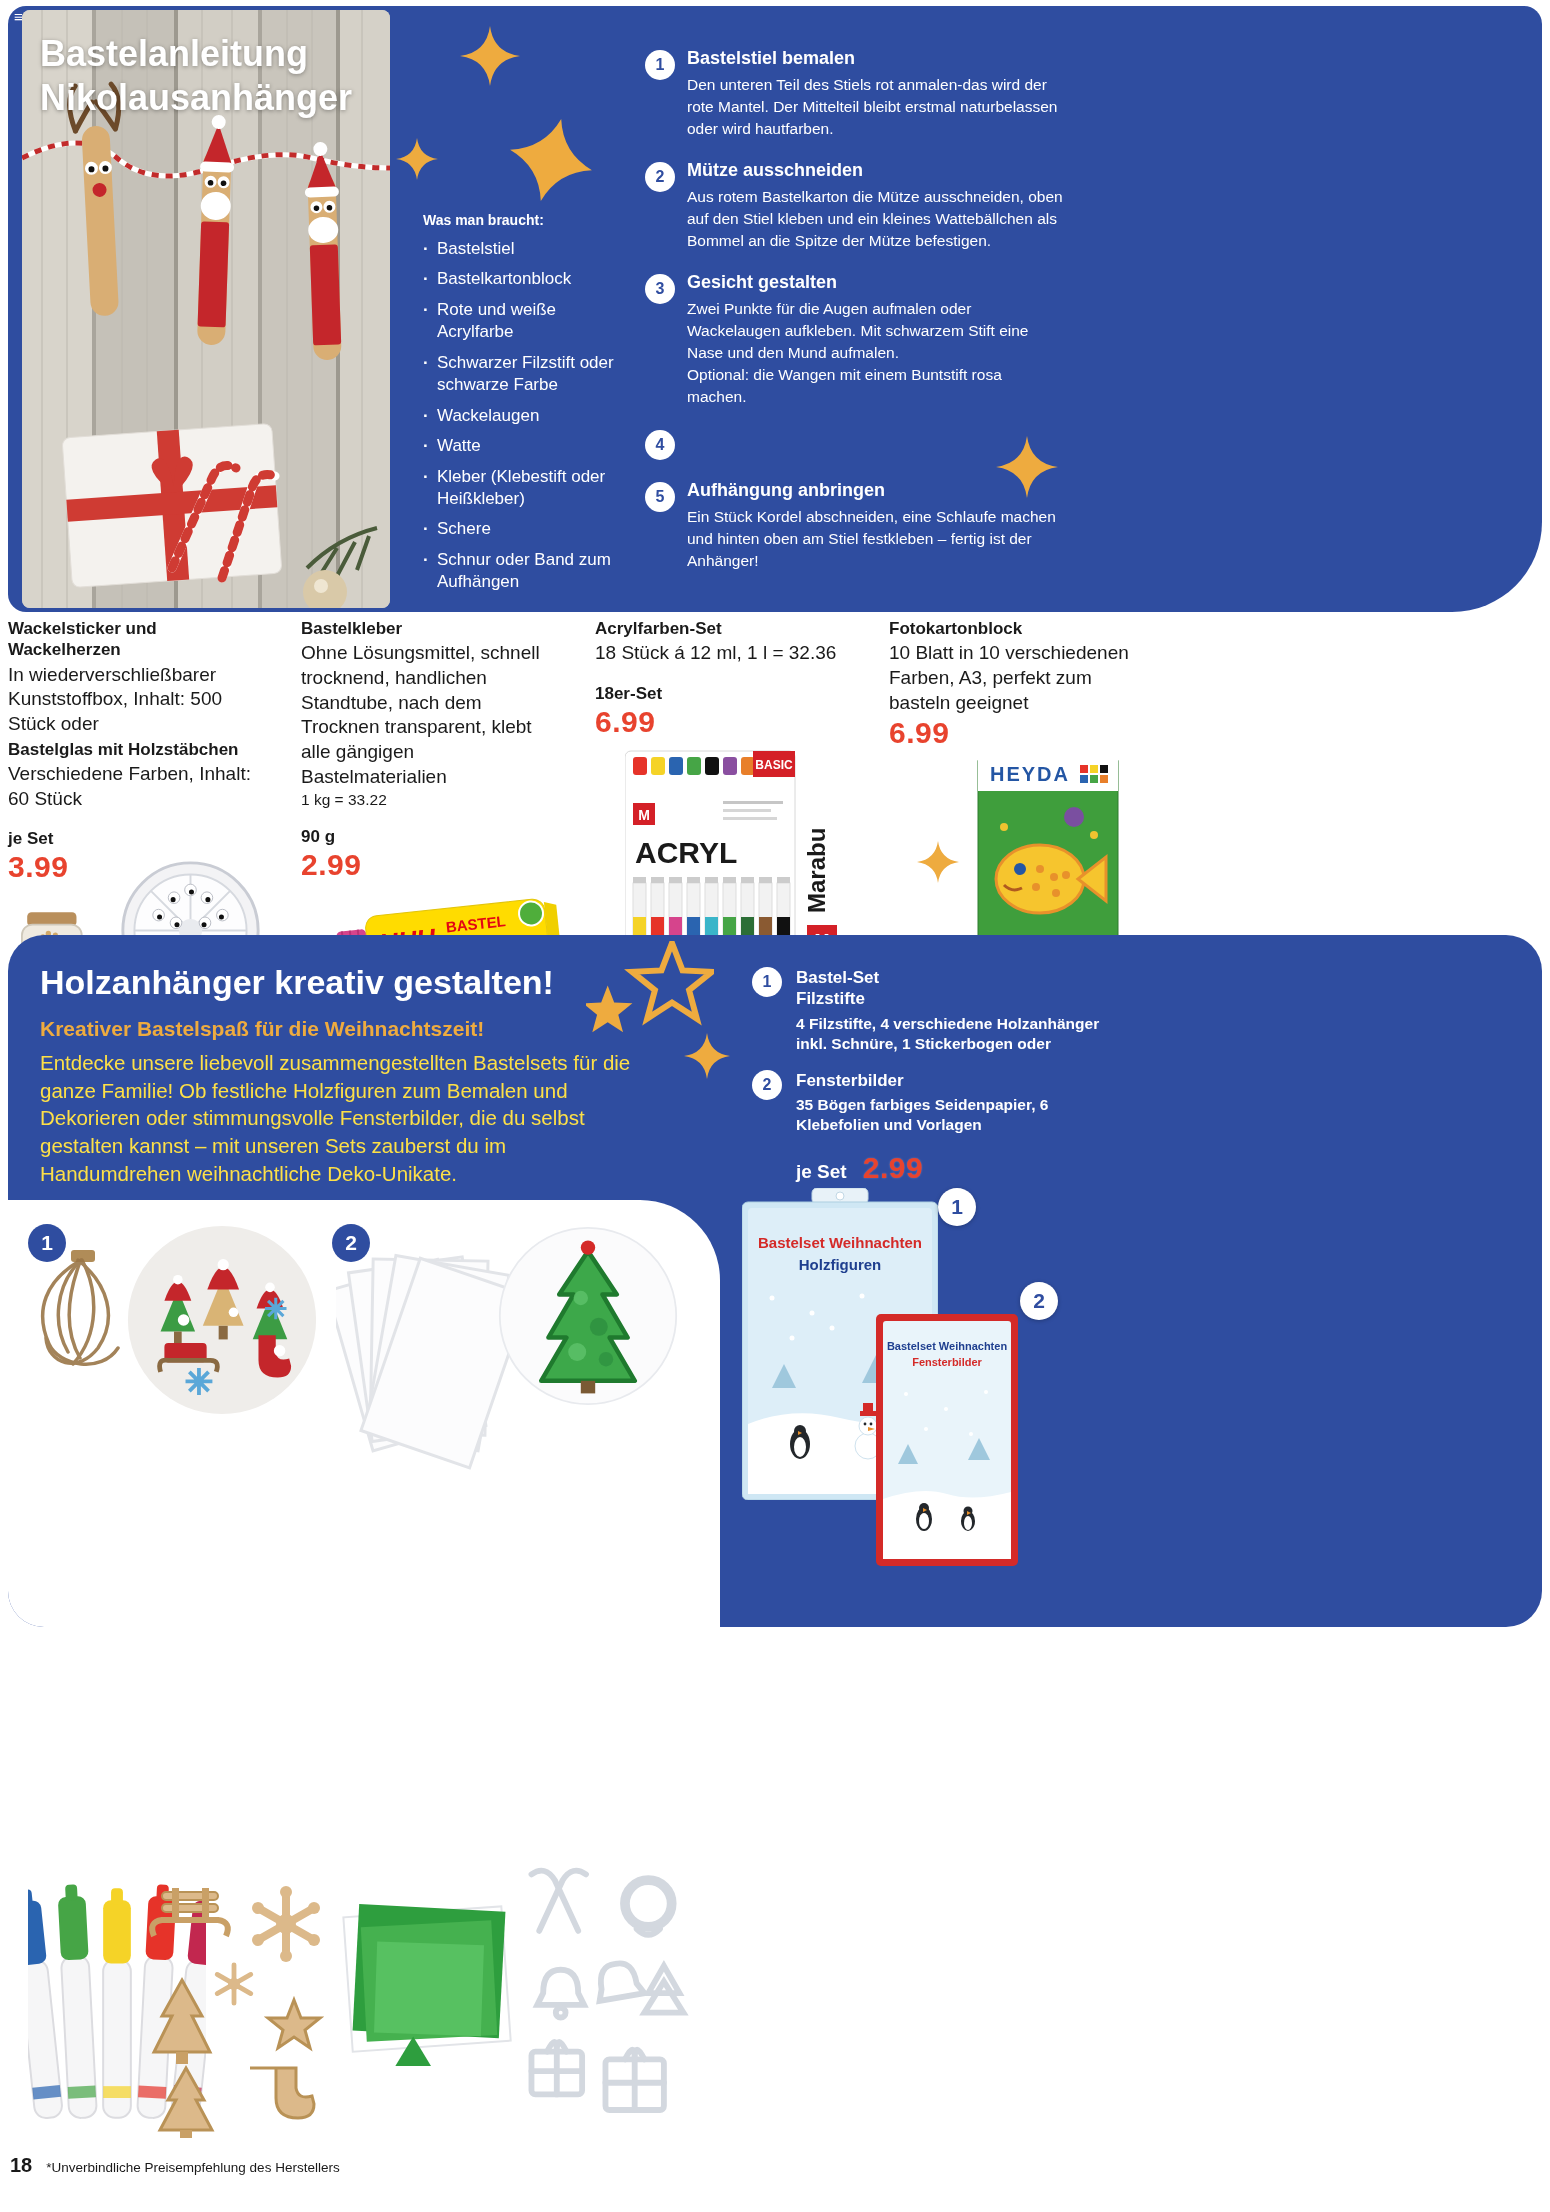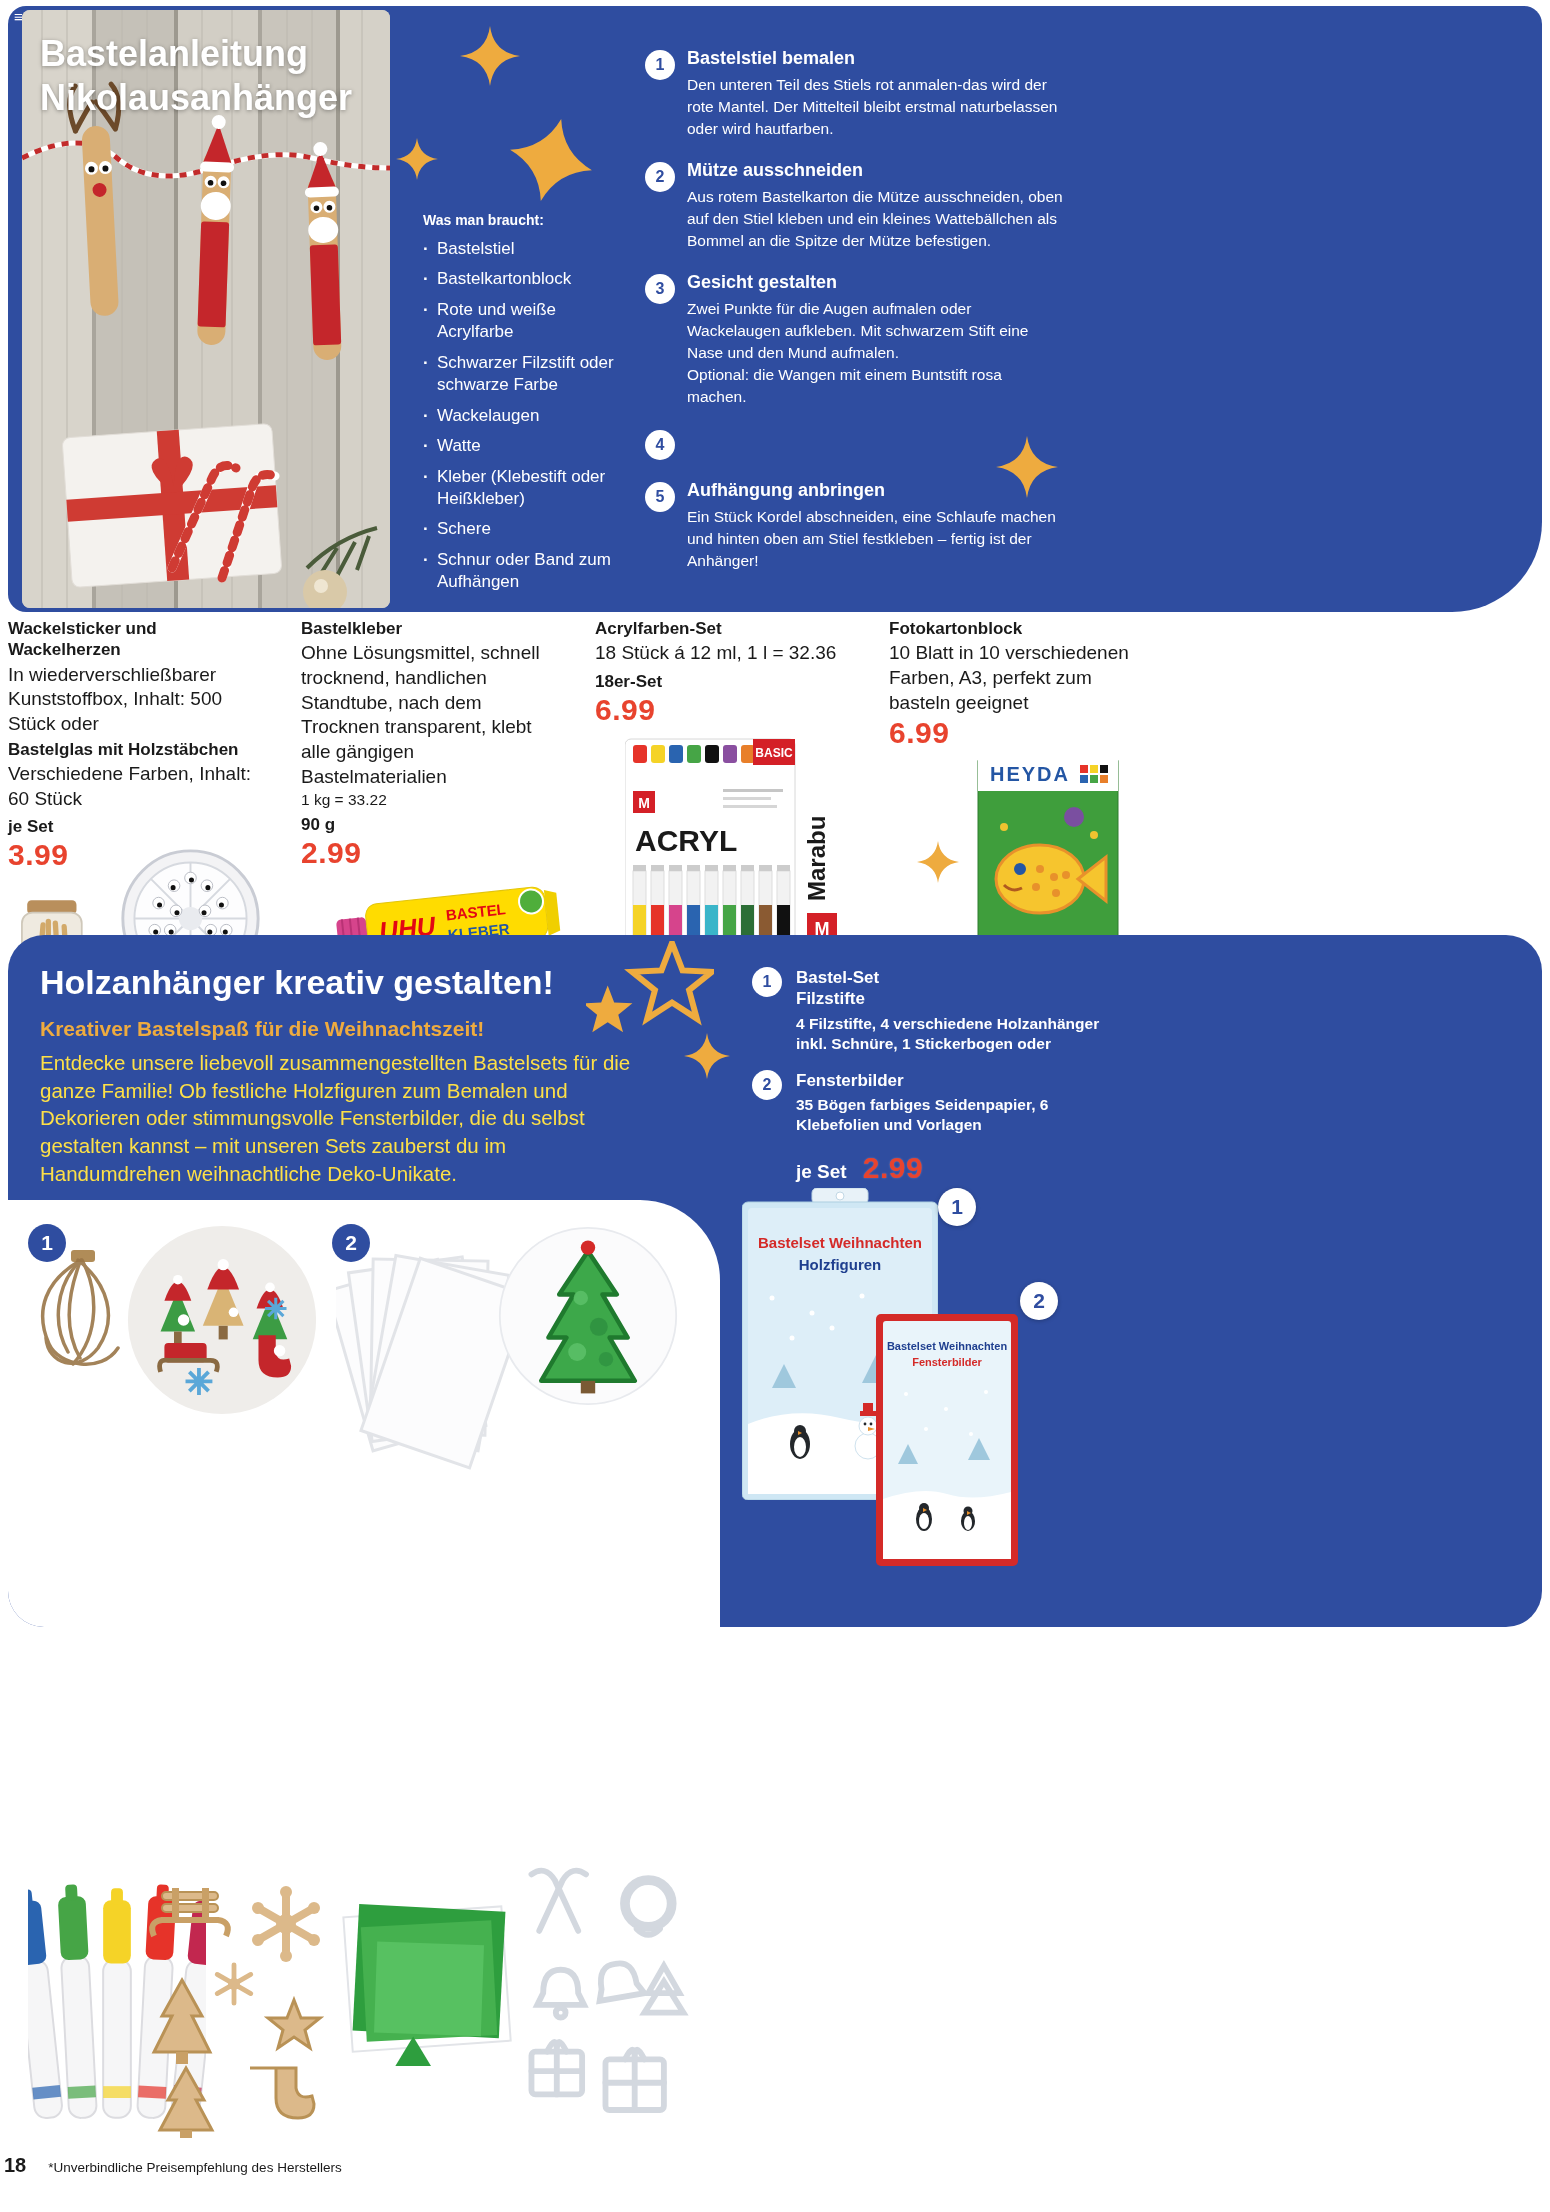--- a/index.html
+++ b/index.html
@@ -32,21 +32,21 @@
   .sp-big { left:497px; top:108px; }
   .sp-3 { left:988px; top:430px; }
 
   
   .products { position:absolute; left:8px; top:618px; width:1116px; display:grid;
     grid-template-columns:277px 278px 278px 283px;gap:16px; }
   .product { padding-right:22px; position:relative; }
   .prod-title { font-size:17px; font-weight:bold; line-height:1.25; }
   .prod-desc { font-size:19px; line-height:1.3; margin:2px 0 2px; }
   .prod-base { font-size:15.5px; margin-top:2px; }
-  .prod-unit { font-size:17px; font-weight:bold; margin-top:6px; }
+  .prod-unit { font-size:17px; font-weight:bold; margin-top:18px; }
   .prod-price { font-size:30px; font-weight:bold; color:#e8432e; line-height:1.05; margin-top:2px; letter-spacing:.5px; }
   .p-imgs { position:relative; }
   .p1-imgs { height:178px; }
   .p1-imgs .jar { position:absolute; left:0; top:24px; }
   .p1-imgs .eyesbox { position:absolute; left:110px; top:-28px; }
   .p2-img { margin-top:8px; }
   .p3-img { margin-top:6px; margin-left:18px; }
   .p4-img { margin-top:8px; }
 
   
@@ -84,21 +84,21 @@
   .twine    { left:16px;  top:1246px; }
   .circle1  { left:126px; top:1224px; }
   .tissue   { left:336px; top:1248px; }
   .circle2  { left:498px; top:1226px; }
   .markers  { left:28px;  top:1884px; }
   .wooden   { left:142px; top:1876px; }
   .greens   { left:336px; top:1884px; }
   .templates{ left:512px; top:1864px; }
 
   
-  .footer { position:absolute; left:4px; top:2154px; display:flex; align-items:baseline; gap:22px; }
+  .footer { position:absolute; left:10px; top:2154px; display:flex; align-items:baseline; gap:14px; }
   .pagenum { font-size:20px; font-weight:bold; }
   .footnote { font-size:13.5px; }
 </style>
 </head>
 <body>
 
 <div class="page">
 
   <section class="tutorial-panel">
     <div class="menu-icon">≡</div>

